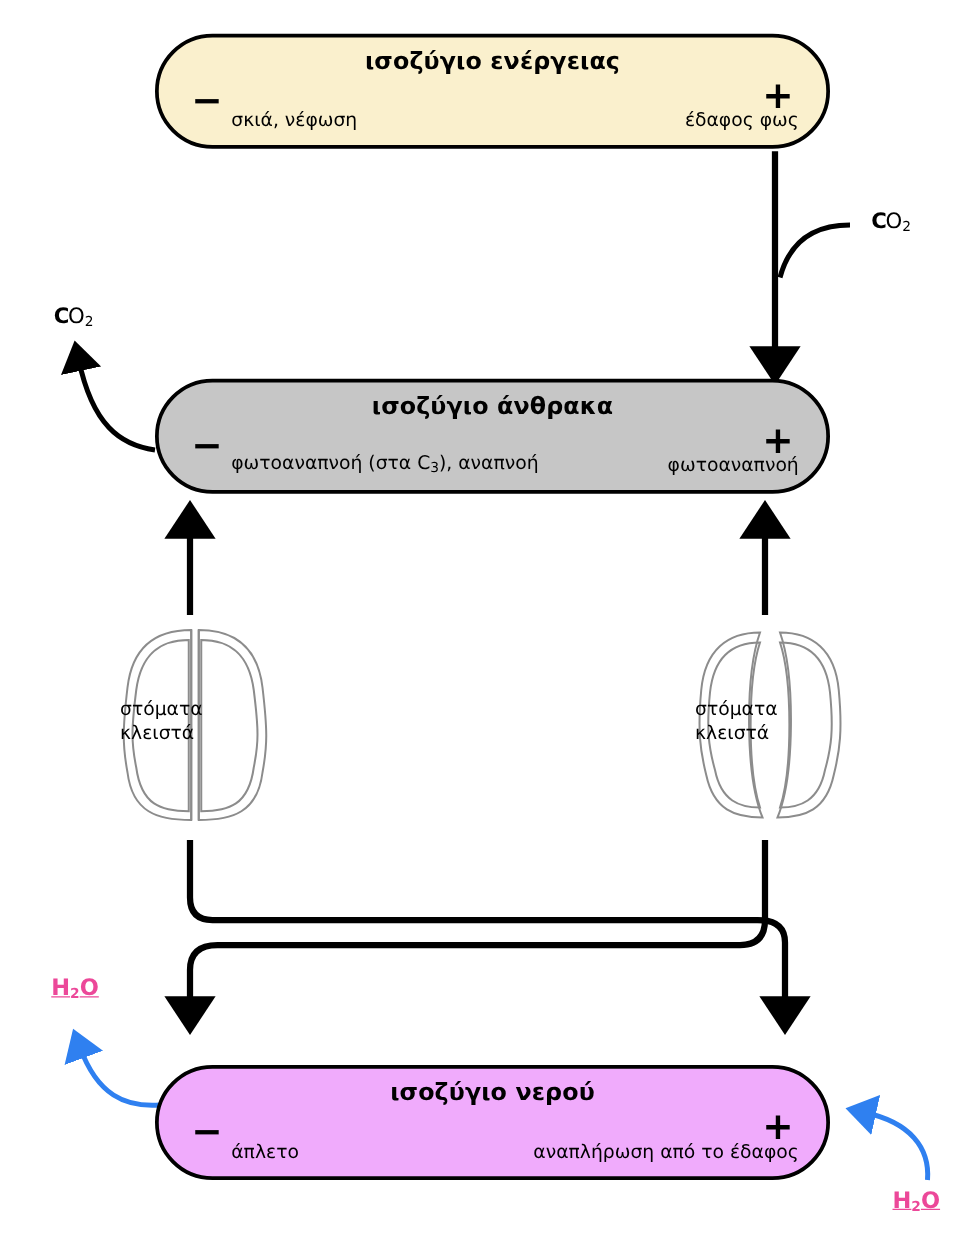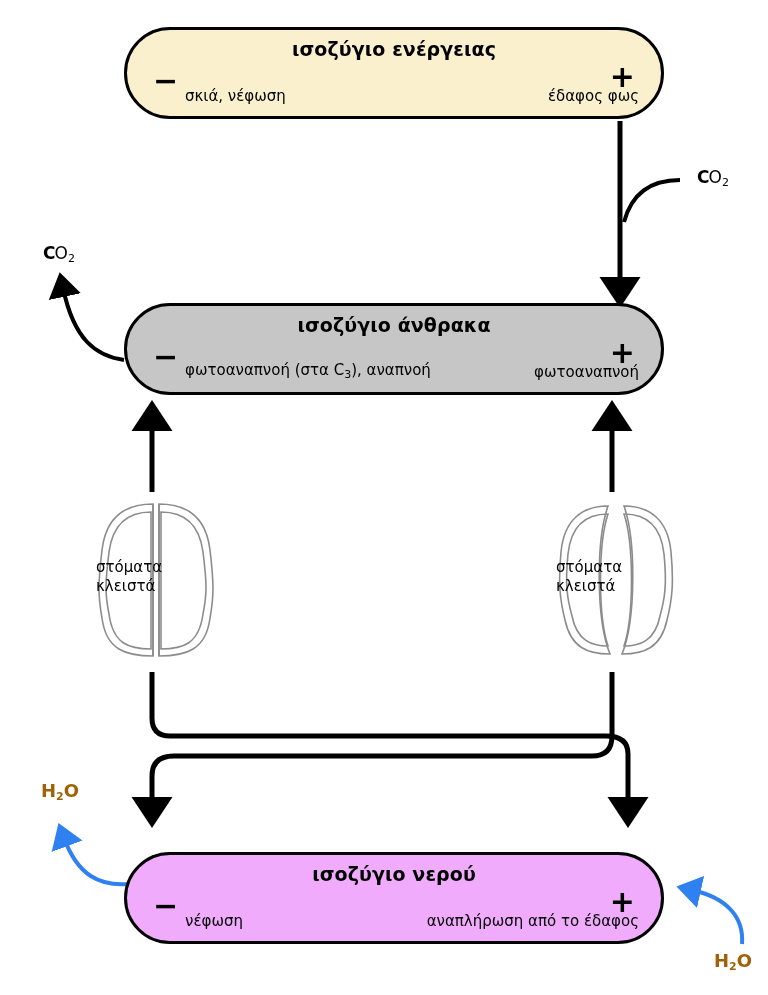--- a/index.html
+++ b/index.html
@@ -76,21 +76,21 @@
   .chem-label {
     position: absolute;
     font-size: 17px;
     white-space: nowrap;
     color: #000000;
   }
   .chem-label .c-glyph {
     font-weight: bold;
     letter-spacing: -1px;
   }
-  .chem-blue { color: #a16207; font-weight: bold; font-size: 18px; }
+  .chem-blue { color: #ec4899; font-weight: bold; font-size: 18px; text-decoration: underline; }
 
   #label-co2-right { left: 681px; top: 167px; }
   #label-co2-left  { left: 27px;  top: 243px; }
   #label-h2o-left  { left: 25px;  top: 780px; }
   #label-h2o-right { left: 698px; top: 950px; }
 
   
   .stoma {
     position: absolute;
     width: 120px;
@@ -158,21 +158,21 @@
     <div class="side-label side-label-left">
       <span>φωτοαναπνοή (στα C</span><span class="sub">3</span><span>), αναπνοή</span>
     </div>
     <div class="side-label side-label-right">φωτοαναπνοή</div>
   </div>
 
   <div class="balance-box" id="box-water">
     <div class="box-title">ισοζύγιο νερού</div>
     <div class="sign sign-minus">−</div>
     <div class="sign sign-plus">+</div>
-    <div class="side-label side-label-left">νέφωση</div>
+    <div class="side-label side-label-left">άπλετο</div>
     <div class="side-label side-label-right">αναπλήρωση από το έδαφος</div>
   </div>
 
   <div class="chem-label" id="label-co2-right">
     <span class="c-glyph">C</span><span>O</span><span class="sub">2</span>
   </div>
 
   <div class="chem-label" id="label-co2-left">
     <span class="c-glyph">C</span><span>O</span><span class="sub">2</span>
   </div>

